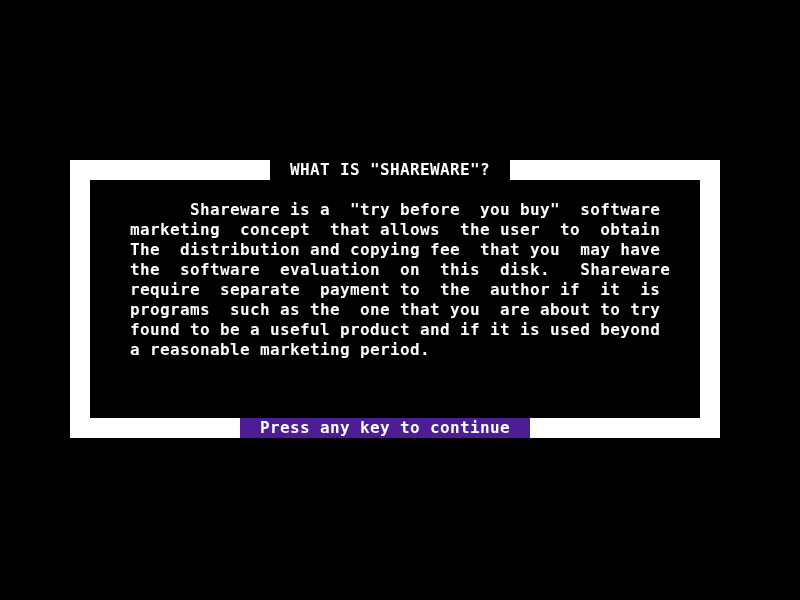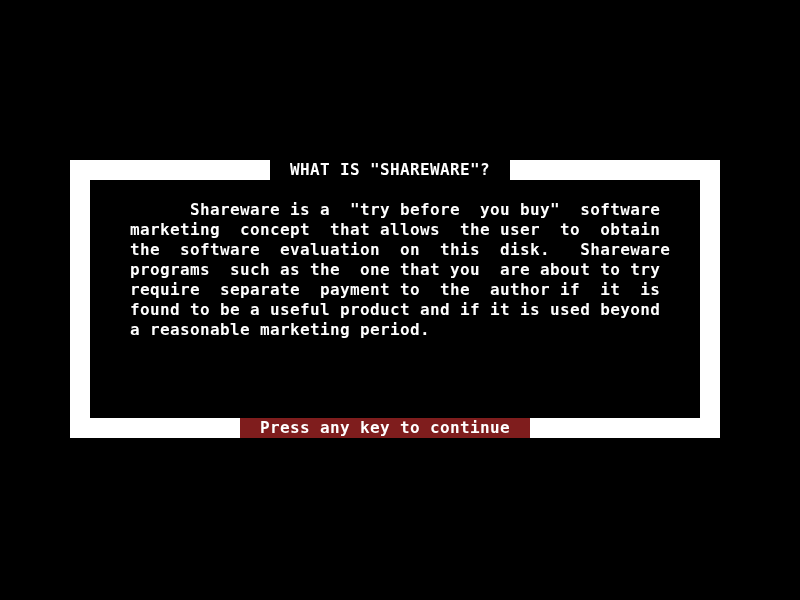--- a/index.html
+++ b/index.html
@@ -58,39 +58,40 @@
     line-height: 20px;
     white-space: pre;
   }
   .footer-patch {
     position: absolute;
     left: 240px;
     top: 418px;
     width: 290px;
     height: 20px;
     line-height: 20px;
-    background: #7f1d1d;
+    background: #4c1d95;
     color: #ffffff;
     text-align: center;
     white-space: pre;
   }
 </style>
 </head>
 <body>
 
 <div class="screen">
   <div class="frame"></div>
   <div class="panel"></div>
 
   <div class="title-patch">WHAT IS "SHAREWARE"?</div>
 
   <div class="body-text">
     <div class="line">      Shareware is a  "try before  you buy"  software</div>
     <div class="line">marketing  concept  that allows  the user  to  obtain</div>
+    <div class="line">The  distribution and copying fee  that you  may have</div>
     <div class="line">the  software  evaluation  on  this  disk.   Shareware</div>
+    <div class="line">require  separate  payment to  the  author if  it  is</div>
     <div class="line">programs  such as the  one that you  are about to try</div>
-    <div class="line">require  separate  payment to  the  author if  it  is</div>
     <div class="line">found to be a useful product and if it is used beyond</div>
     <div class="line">a reasonable marketing period.</div>
   </div>
 
   <div class="footer-patch">Press any key to continue</div>
 </div>
 
 </body></html>

